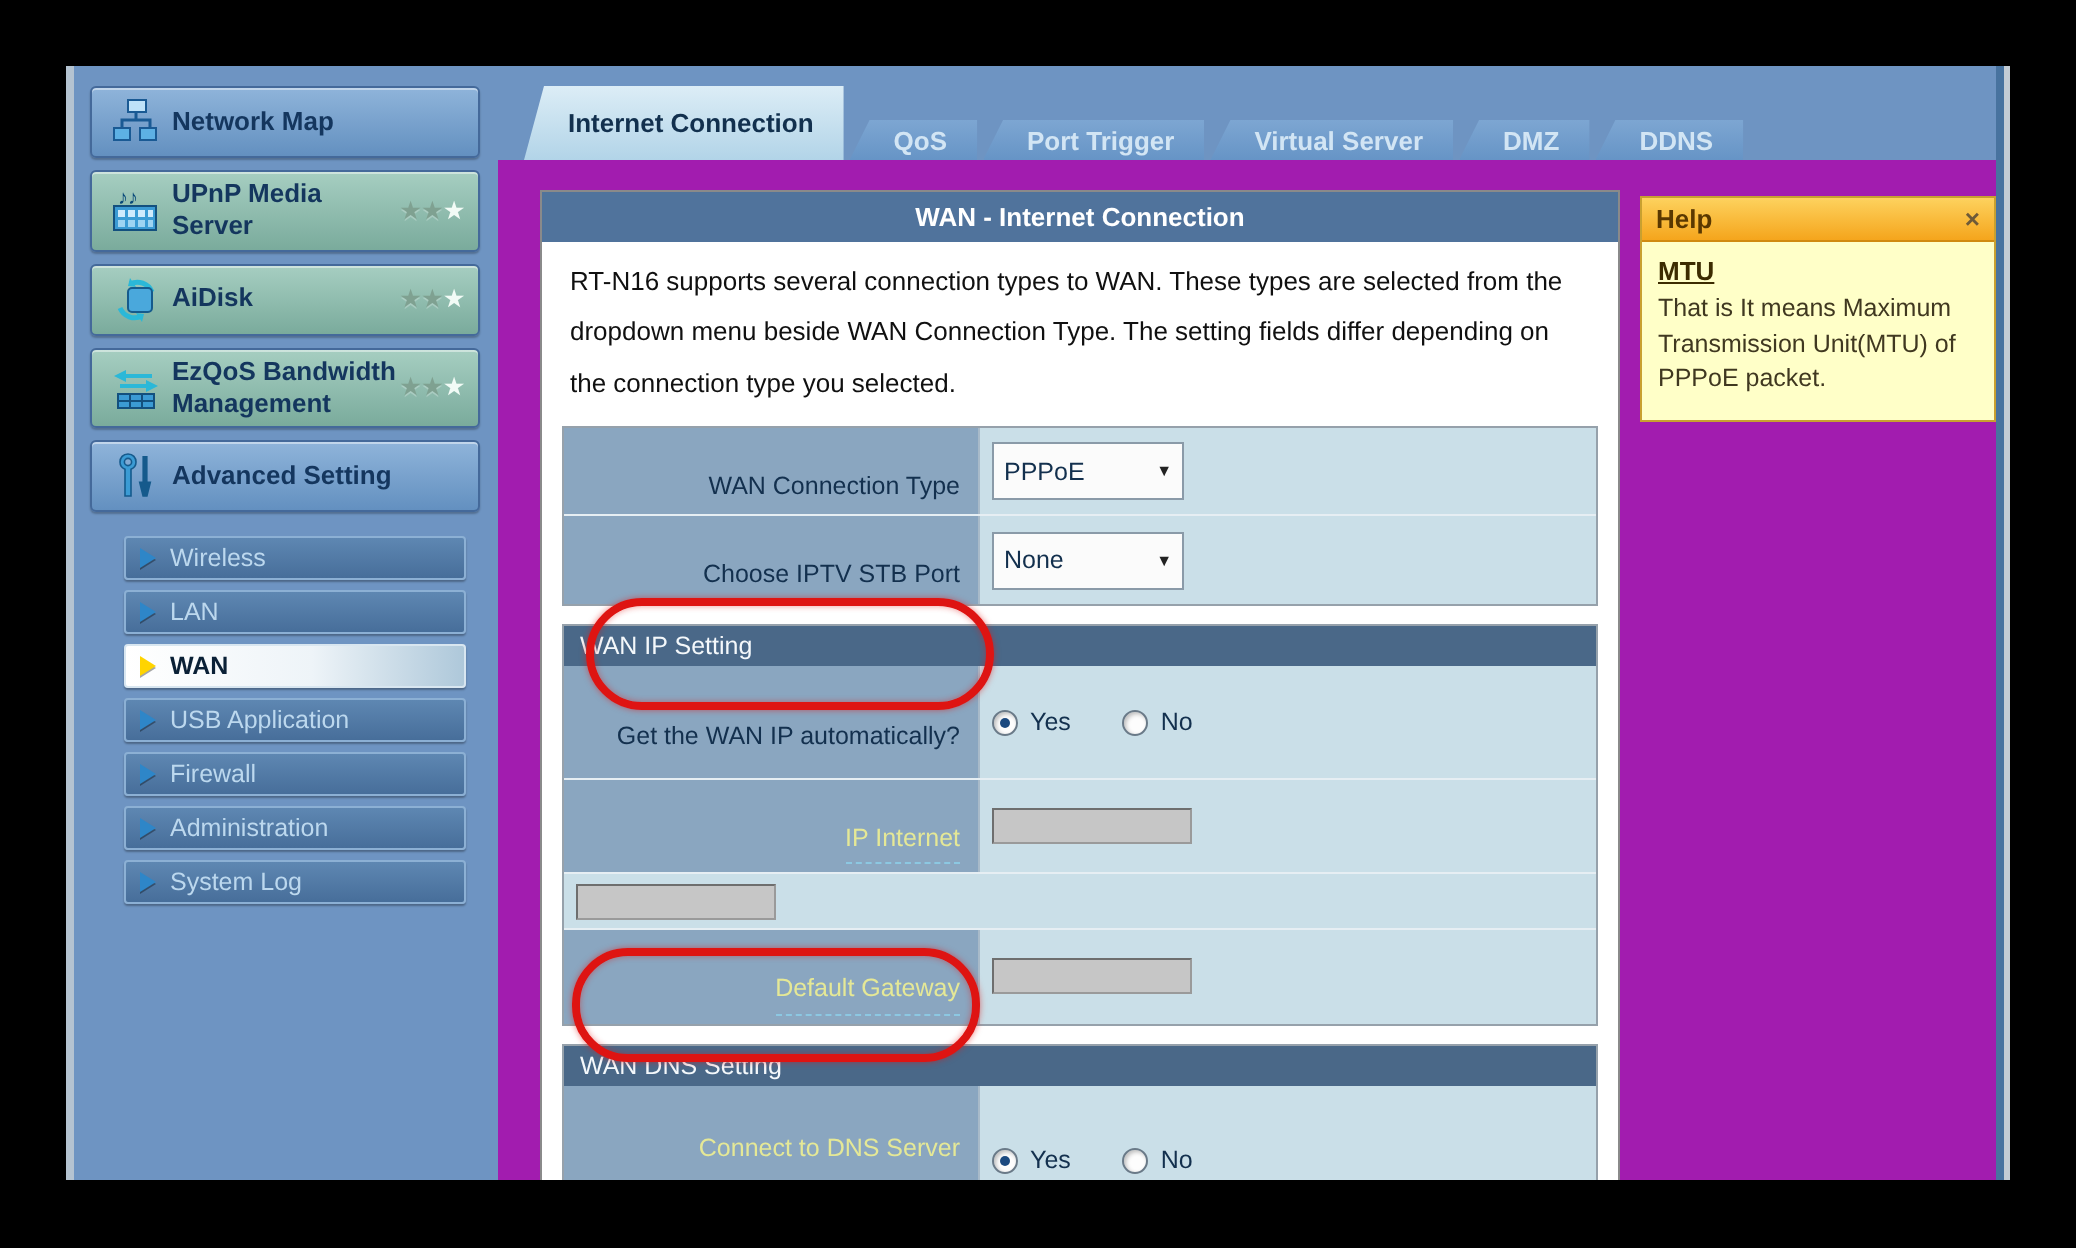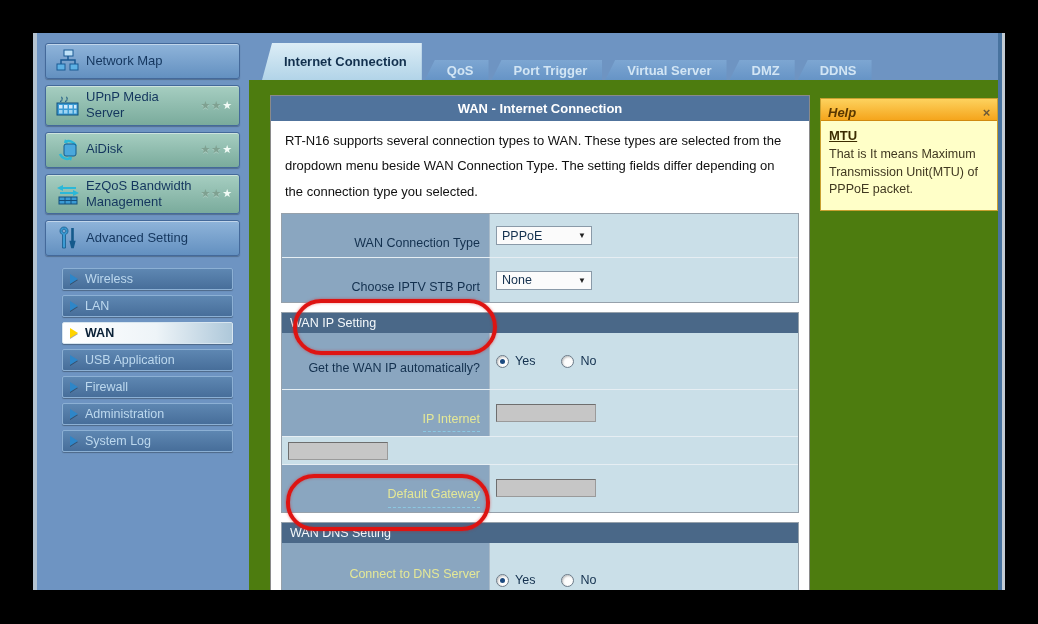--- a/index.html
+++ b/index.html
@@ -9,21 +9,21 @@
   .page { position:absolute; left:33px; top:33px; width:969px; height:557px;
           background:#6e94c2; border-left:4px solid #b4c3d1;
           border-right:4px solid #48739f; box-shadow:3px 0 0 #c3ccd4;
           display:flex; }
 
   
   .sidebar { width:212px; flex:0 0 212px; padding:5px 4px 0 3px; }
   .side-btn { display:flex; align-items:center; margin:5px 5px 6px 5px;
               min-height:36px; border:1px solid #44699a; border-radius:3px;
               padding:3px 6px 3px 4px; cursor:pointer;
-              box-shadow:inset 0 1px 0 rgba(255,255,255,.45), 0 1px 1px rgba(0,0,0,.25); }
+              box-shadow:inset 0 1px 0 rgba(255,255,255,.45), 0 1px 1px rgba(0,0,0,.25);font-weight:bold; }
   .side-btn.blue { background:linear-gradient(#8fb4da,#6390c0); }
   .side-btn.teal { background:linear-gradient(#a6cec1,#7aab9c); }
   .side-btn .ic { width:36px; flex:0 0 36px; display:flex; justify-content:center; }
   .side-btn .lbl { flex:1; font-size:13px; color:#14365e; line-height:1.25; }
   .side-btn .stars { font-size:11px; letter-spacing:1px; white-space:nowrap; }
   .stars .dim { color:#7fa191; text-shadow:0 1px 0 rgba(255,255,255,.25); }
   .stars .bright { color:#f2fbf6; }
 
   .submenu { margin-top:12px; }
   .sub-btn { display:flex; align-items:center; gap:7px; margin:5px 12px 5px 22px;
@@ -40,21 +40,21 @@
 
   
   .main { flex:1; display:flex; flex-direction:column; min-width:0; }
   .tabband { height:47px; display:flex; align-items:flex-end; padding-left:13px; gap:3px; }
   .tab { clip-path:polygon(10px 0, 100% 0, 100% 100%, 0 100%);
          padding:0 15px 0 22px; display:flex; align-items:center; font-weight:bold;
          font-size:13px; cursor:pointer; }
   .tab.inactive { height:20px; background:linear-gradient(#7da6d2,#6694c6); color:#d2e5f4; }
   .tab.active { height:37px; background:linear-gradient(#dcedf6,#b2d4e8); color:#12304e; }
 
-  .content { flex:1; background:#4d7c0f; position:relative; overflow:hidden; }
+  .content { flex:1; background:#a21caf; position:relative; overflow:hidden; }
 
   
   .panel { position:absolute; left:21px; top:15px; width:540px; height:620px;
            background:#fff; border:1px solid #8a8a8a; }
   .panel-title { height:25px; background:#50739c; color:#fff; font-weight:bold;
                  font-size:13px; display:flex; align-items:center; justify-content:center; }
   .desc { padding:7px 14px 9px; font-size:13px; color:#101010; line-height:1.95; }
 
   .tbl { margin:0 10px 9px; border:1px solid #96a1ab; }
   .sect { height:20px; background:#4a6888; color:#f4f8fb; font-size:12.5px;
@@ -64,21 +64,21 @@
   .cell-l { width:208px; flex:0 0 208px; background:#8aa6c0; border-right:1px solid #a8bac9;
             display:flex; flex-direction:column; justify-content:center; align-items:flex-end;
             text-align:right; padding:20px 9px 4px 4px; font-size:12.5px; color:#13304e;
             line-height:1.55; }
   .cell-v { flex:1; background:#cadfe8; display:flex; align-items:center; padding-left:6px; }
   .h27 { min-height:27px; } .h28 { min-height:28px; } .h57 { min-height:57px; }
 
   .tip { color:#e5e896; border-bottom:1px dashed #8cc8e2; padding-bottom:2px; cursor:pointer; }
   .tipwrap { line-height:1.9; }
 
-  .dd { width:96px; height:19px; background:#fbfbfb; border:1px solid #8a9aa8;
+  .dd { width:96px; height:29px; background:#fbfbfb; border:1px solid #8a9aa8;
         display:flex; align-items:center; justify-content:space-between;
         padding:0 5px; font-size:12.5px; color:#13304e; cursor:pointer; }
   .dd .arr { font-size:8px; color:#222; }
 
   .radiogrp { display:flex; align-items:flex-end; gap:6px; font-size:12.5px; color:#13304e; }
   .radio { width:13px; height:13px; border-radius:50%; background:#fdfdfd;
            border:1px solid #6a7a88; position:relative; cursor:pointer;
            box-shadow:inset 1px 1px 2px rgba(0,0,0,.25); }
   .radio.checked::after { content:''; position:absolute; inset:3px; border-radius:50%;
                           background:#1c4a80; }
@@ -92,23 +92,23 @@
   .oval { position:absolute; border:4px solid #de1412; border-radius:28px;
           box-shadow:0 0 3px rgba(222,20,18,.55), inset 0 0 3px rgba(222,20,18,.45);
           pointer-events:none; }
   .oval1 { left:44px; top:219px; width:204px; height:56px; }
   .oval2 { left:37px; top:394px; width:204px; height:57px; }
 
   
   .help { position:absolute; left:571px; top:18px; width:178px; background:#ffffc8;
           border:1px solid #c8a030; }
   .help-h { height:22px; background:linear-gradient(#fdd25e,#f5a51c);
-            display:flex; align-items:flex-end; justify-content:space-between;
+            display:flex; align-items:center; justify-content:space-between;
             padding:0 7px; color:#5a3800; font-weight:bold; font-size:13px;
-            border-bottom:1px solid #d08a10;font-style:italic; }
+            border-bottom:1px solid #d08a10; }
   .help-x { color:#6e5a38; font-weight:bold; cursor:pointer; font-size:13px; }
   .help-b { padding:6px 8px 11px; font-size:12.5px; color:#403820; line-height:1.4; }
   .help-term { font-weight:bold; color:#3c2c00; font-size:13px; margin-bottom:1px;text-decoration:underline; }
 </style>
 </head>
 <body>
 
 <div class="page">
 
   <div class="sidebar">

